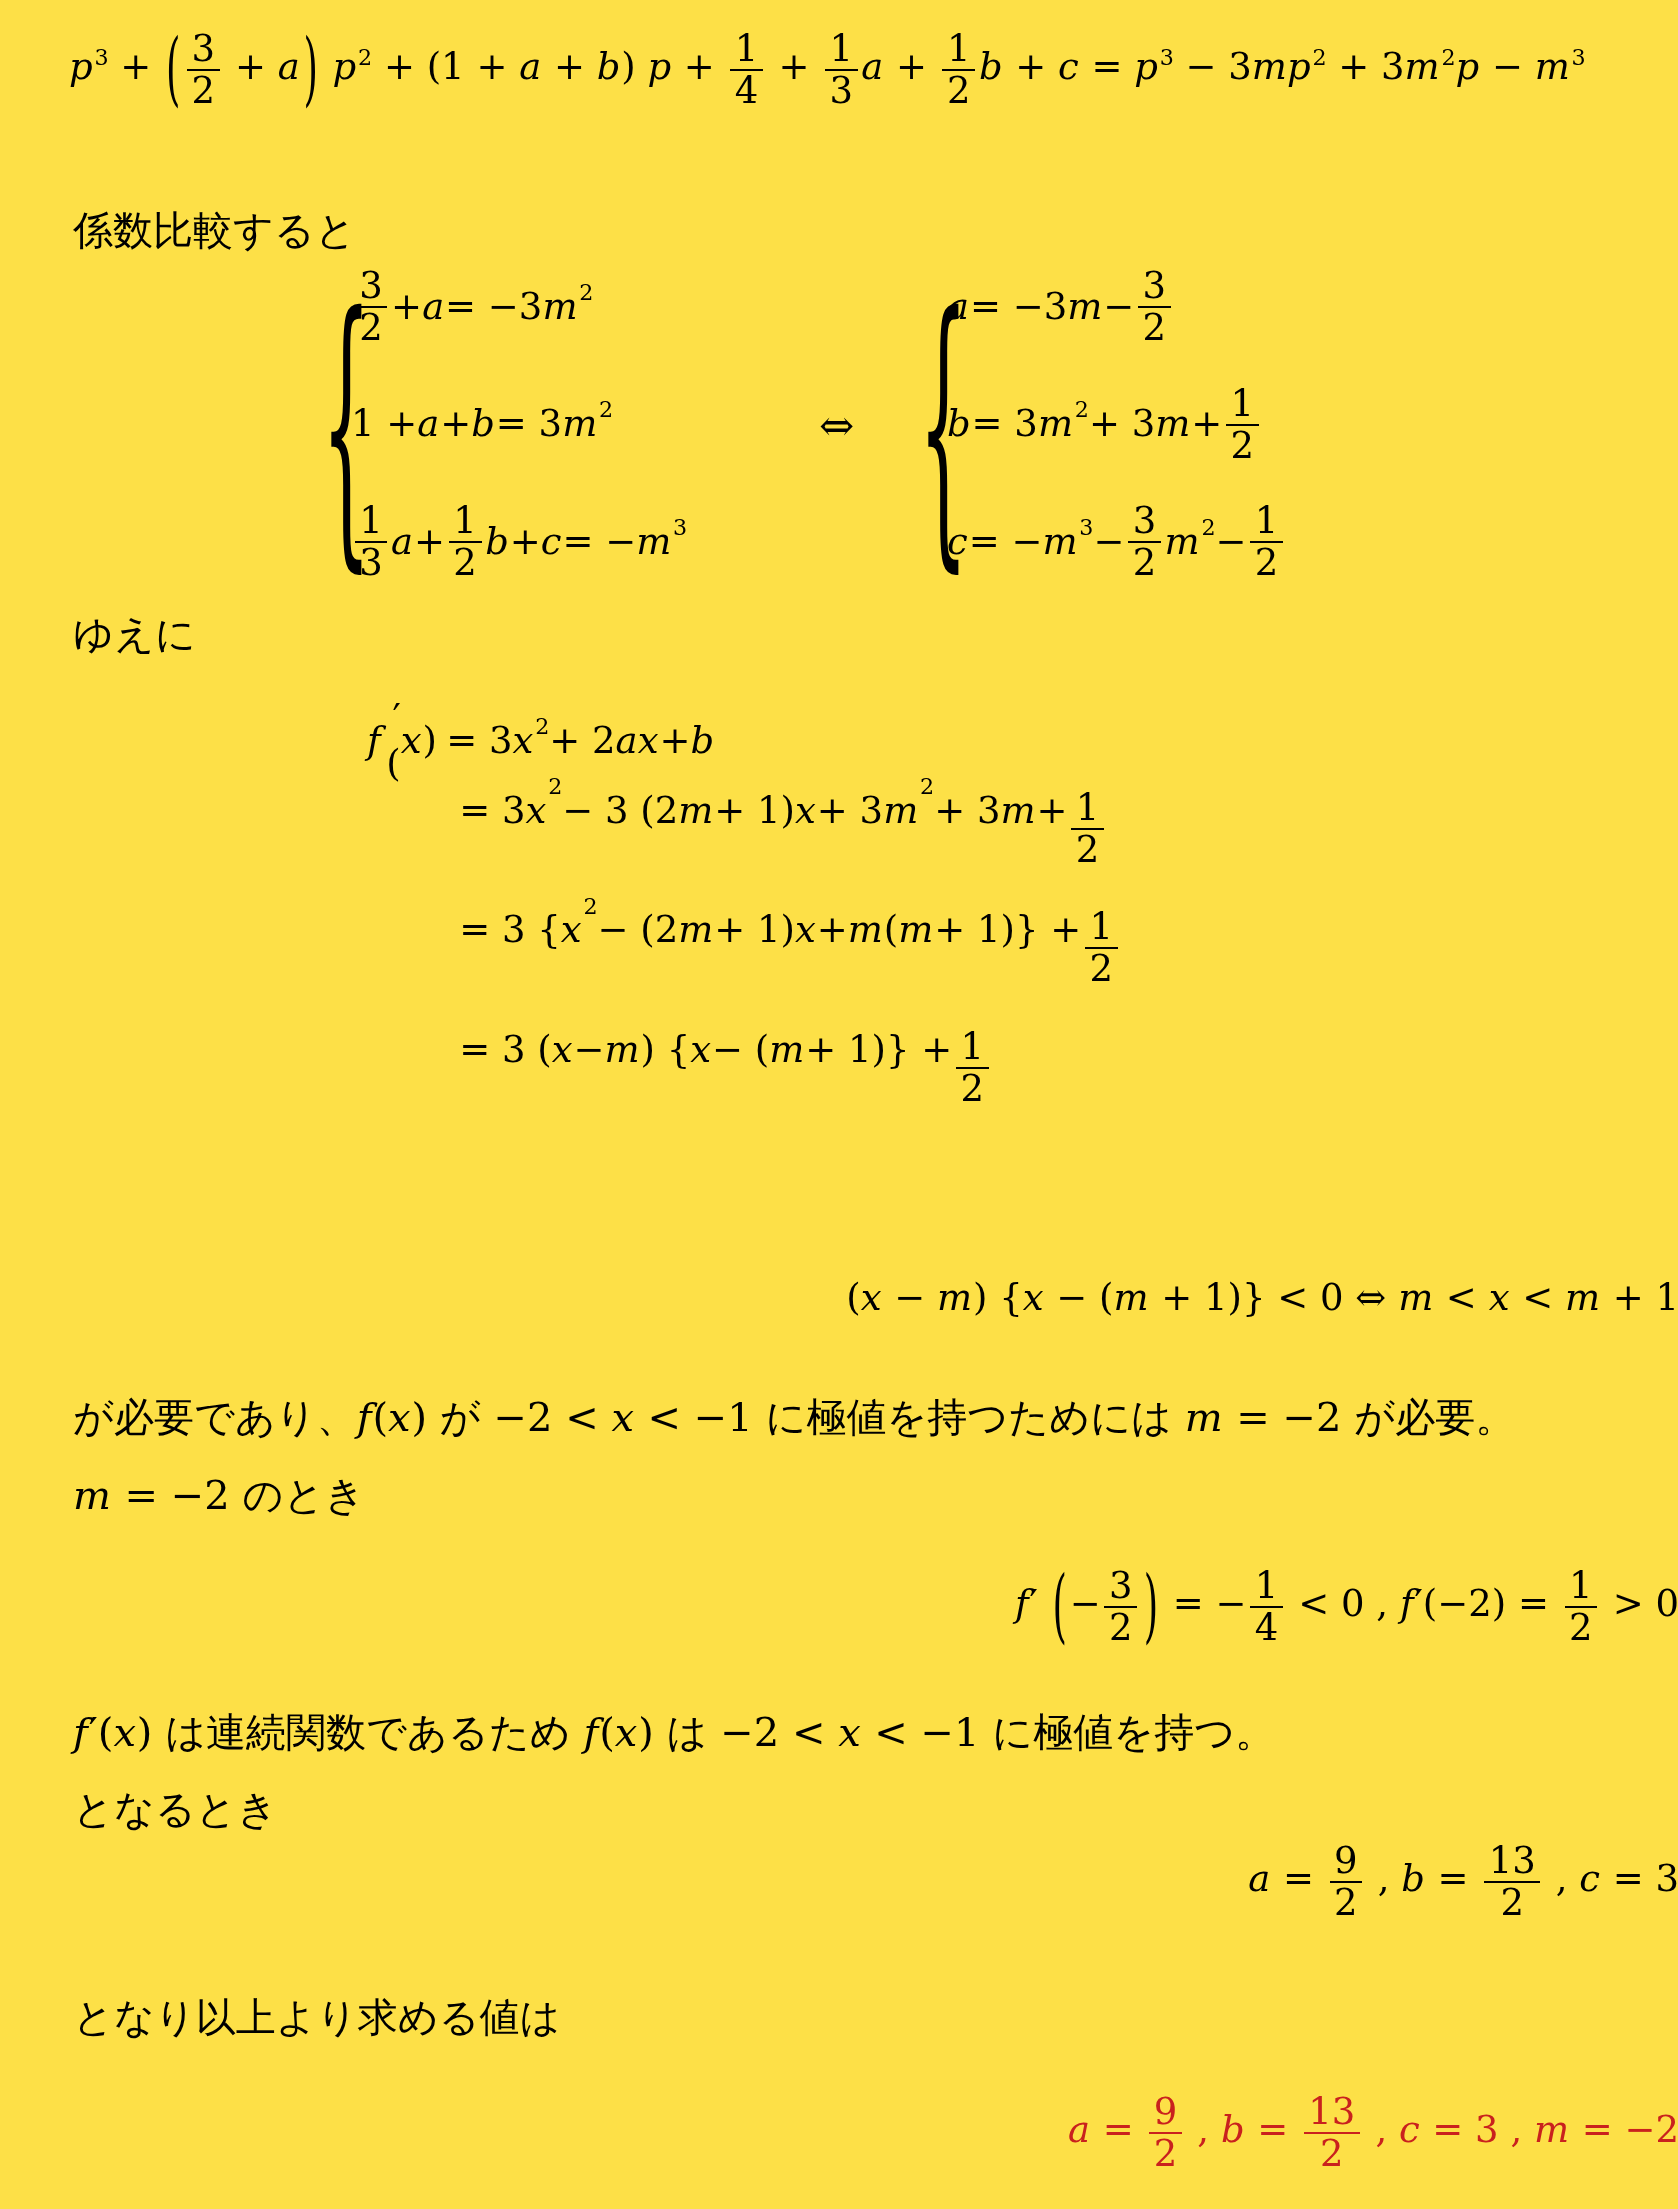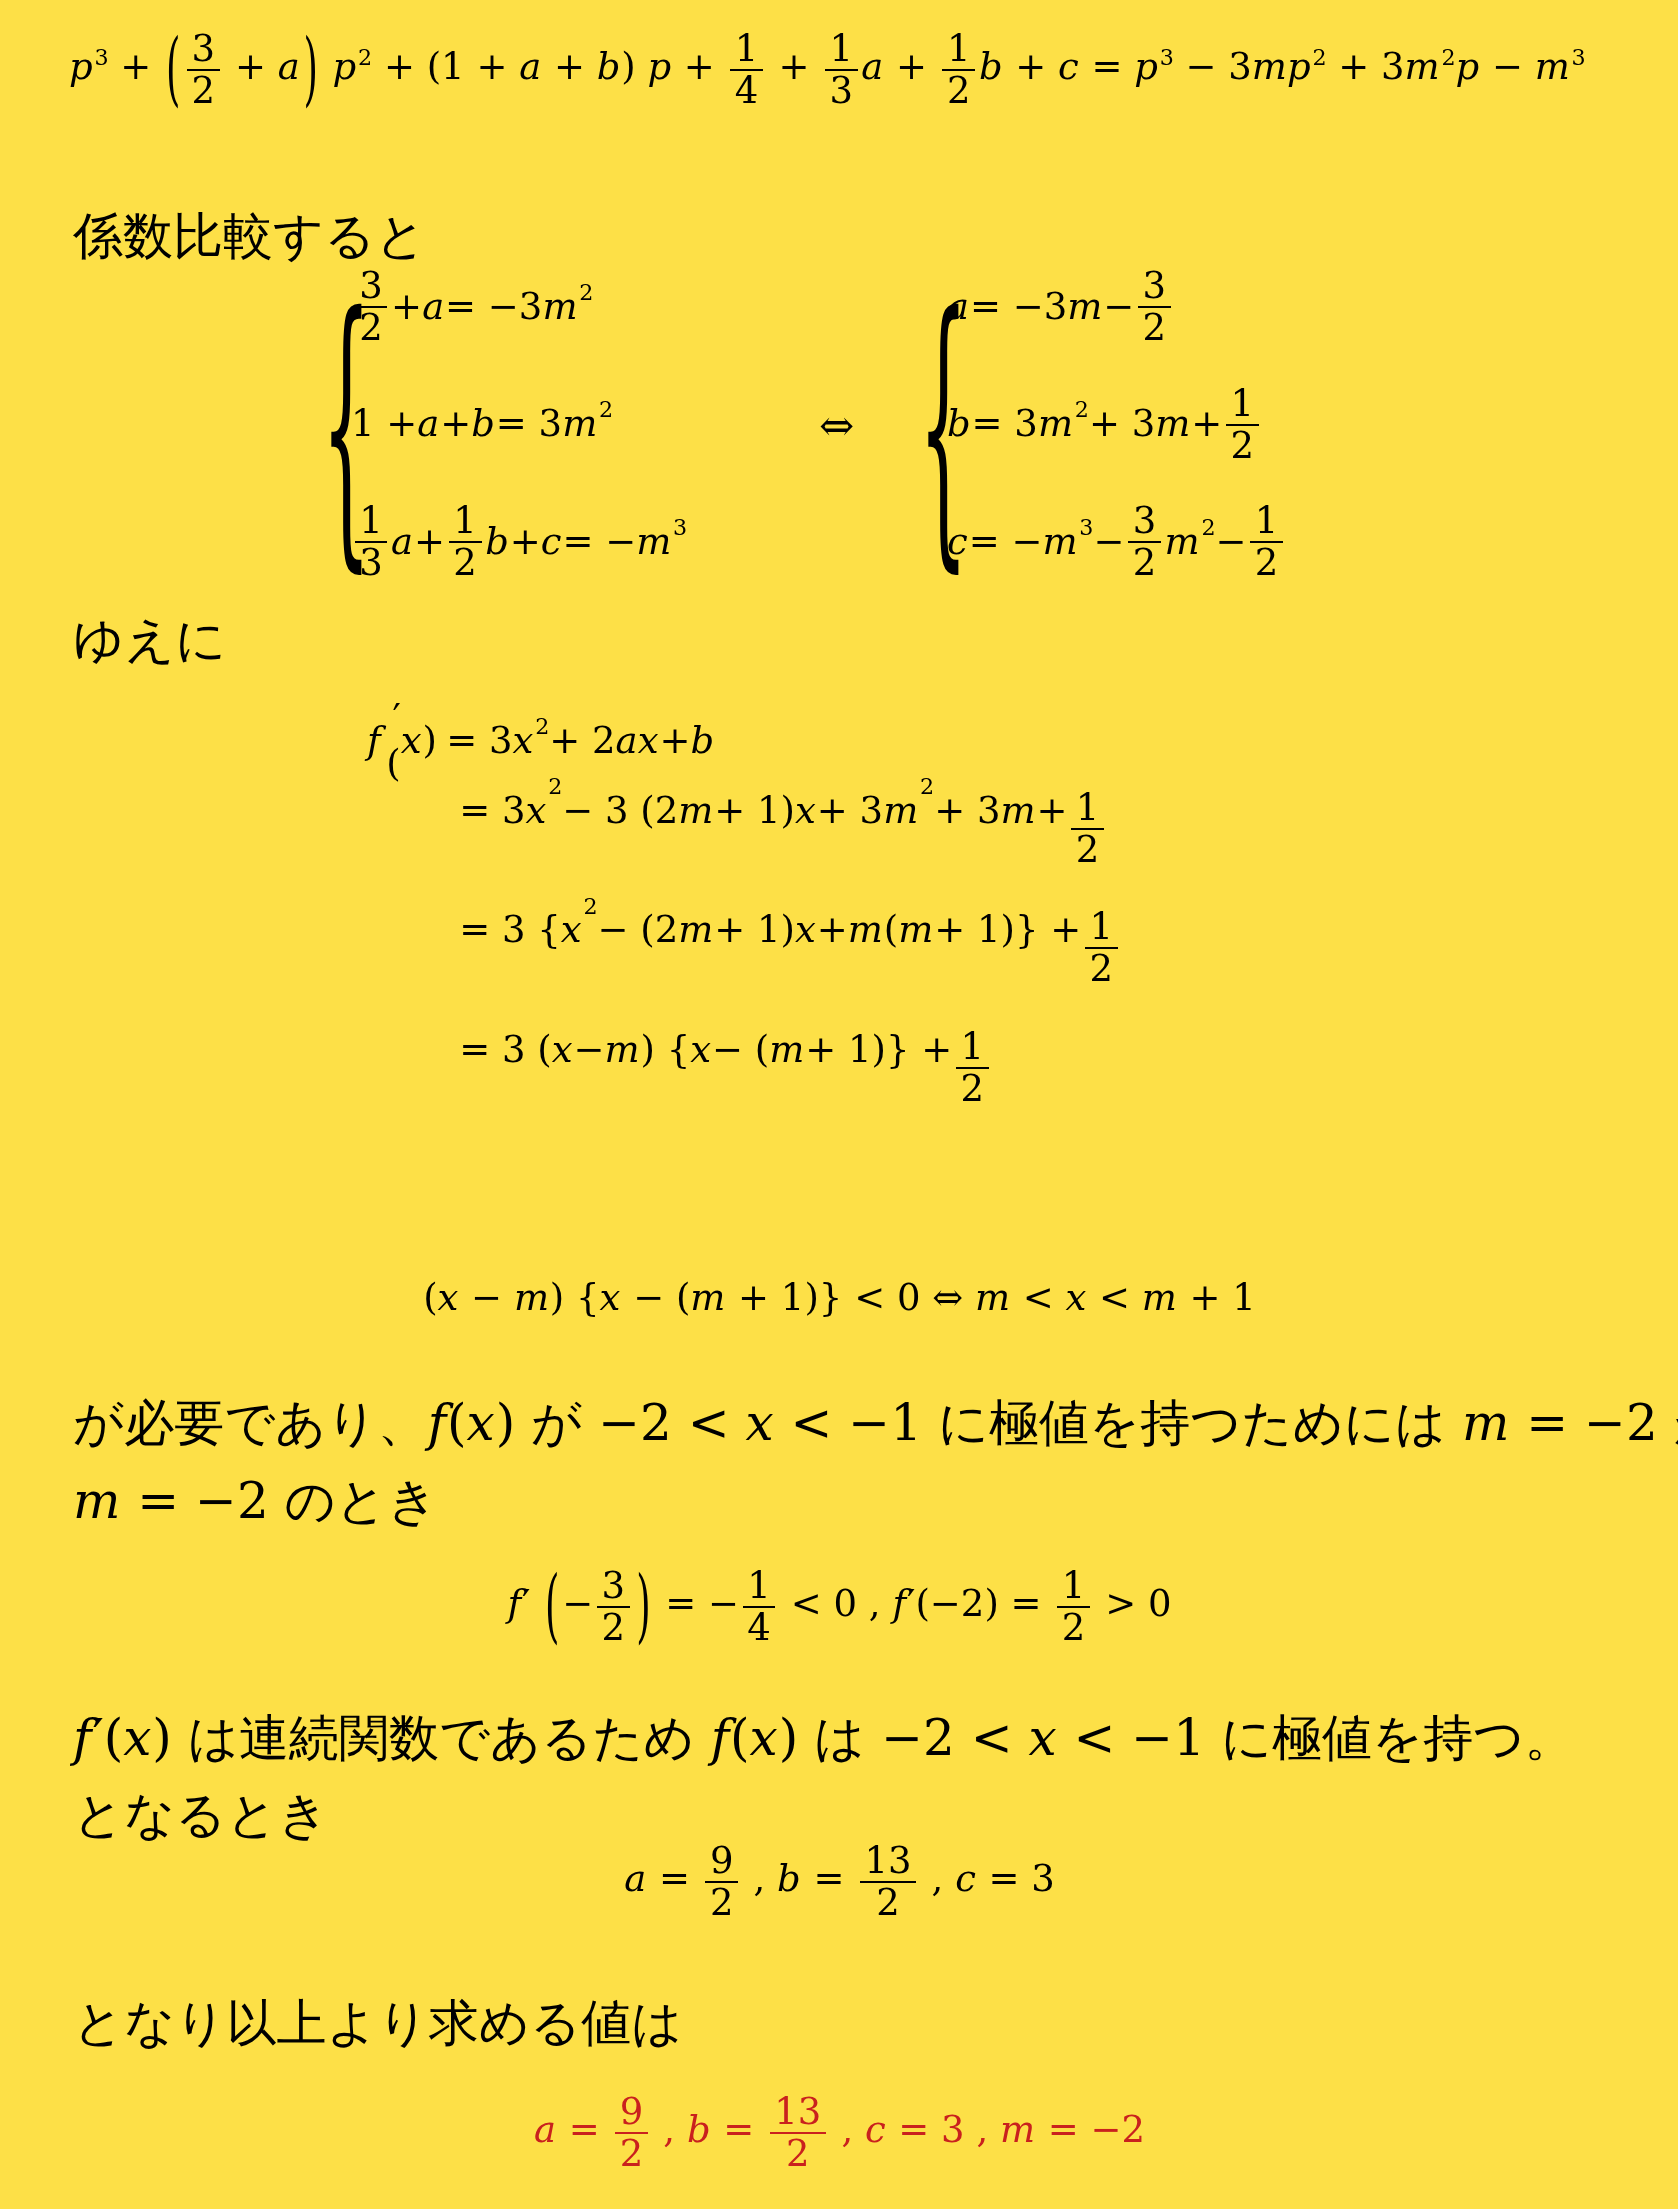--- a/index.html
+++ b/index.html
@@ -6,23 +6,23 @@
   #page{
     position:relative;
     width:1679px;
     height:2209px;
     background:#fde047;
     color:#000000;
     font-family:"DejaVu Serif","Liberation Serif",serif;
     overflow:hidden;
   }
   .abs{position:absolute;white-space:nowrap;}
-  .jtext{font-size:50px;line-height:1.3;}
+  .jtext{font-size:40px;line-height:1.3;}
   .math{font-size:37px;line-height:1.25;}
-  .centered{left:0;width:100%;text-align:center;}
+  .centered{left:0;width:100%;text-align:right;}
   i{font-style:italic;padding-right:0.9px;}
   
   .frac{display:inline-flex;flex-direction:column;align-items:center;vertical-align:middle;margin:0 3.7px;line-height:1.08;}
   .fn{padding:0 4.6px;border-bottom:2.3px solid currentColor;}
   .fd{padding:0 4.6px;}
   
   .sup{font-size:60%;position:relative;top:-0.65em;margin-left:0.9px;}
   
   .bigp{display:inline-block;transform:scaleY(2.15);transform-origin:center;vertical-align:middle;margin:0 2.8px;}
   

